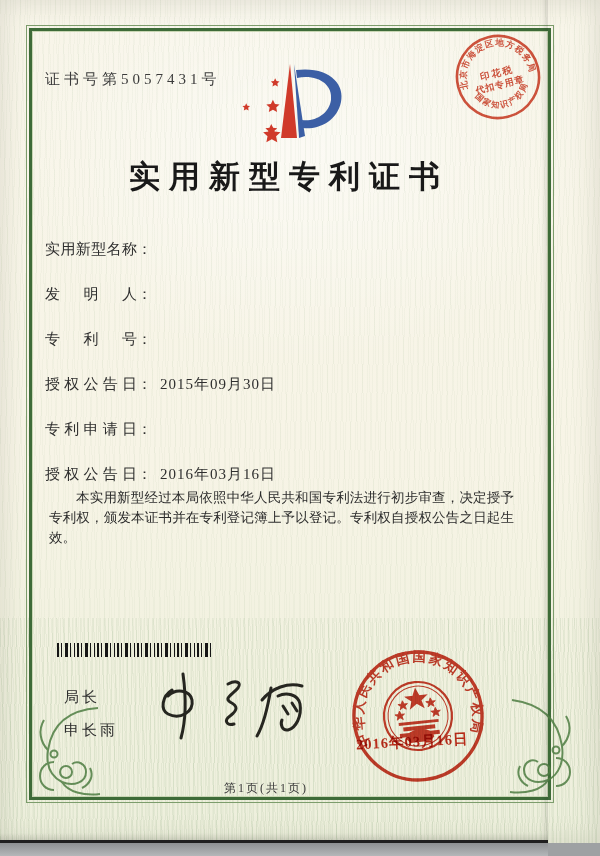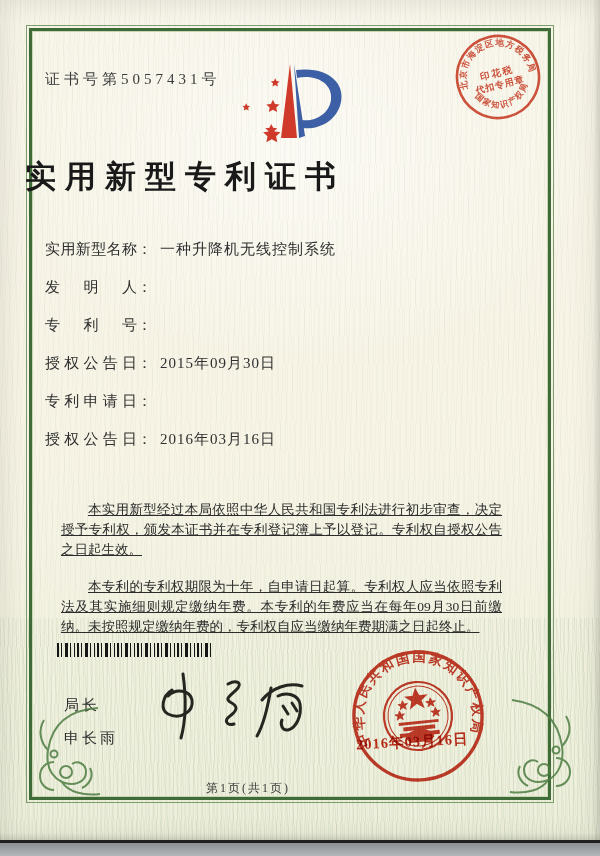--- a/index.html
+++ b/index.html
@@ -1,65 +1,65 @@
 <!DOCTYPE html>
 <html><head>
 <meta charset="utf-8">
 <style>
   html,body{margin:0;padding:0;}
   body{width:600px;height:856px;overflow:hidden;background:#9ea1a3;
        font-family:"Liberation Serif","DejaVu Serif",serif;}
-  .stage{position:relative;width:600px;height:856px;background:#b0b3b5;}
+  .stage{position:relative;width:548px;height:856px;background:#b0b3b5;}
   .paper{position:absolute;left:0;top:0;width:600px;height:843px;
          background:linear-gradient(180deg,#f8f5e9 0%,#f7f4e6 55%,#f1f1df 80%,#edefdc 100%);}
   .paper::before{content:"";position:absolute;inset:0;
          background:radial-gradient(ellipse 420px 300px at 50% 18%,rgba(255,255,255,.55),rgba(255,255,255,0) 70%);}
   .guilloche{position:absolute;inset:0;pointer-events:none;
          background:
            repeating-linear-gradient(92deg, rgba(120,158,108,.05) 0 1px, transparent 1px 5px),
            repeating-linear-gradient(88deg, rgba(120,158,108,.05) 0 1px, transparent 1px 7px);}
   .guilloche-strong{position:absolute;left:0;right:0;top:618px;height:225px;pointer-events:none;
          background:
            repeating-linear-gradient(91deg, rgba(110,150,100,.10) 0 1px, transparent 1px 4px),
            repeating-linear-gradient(86deg, rgba(110,150,100,.08) 0 1px, transparent 1px 6px);}
   .vignette{position:absolute;inset:0;pointer-events:none;
          box-shadow:inset 0 0 28px rgba(90,90,70,.18);}
   .frame-outer{position:absolute;left:26px;top:25px;width:526px;height:776px;
          border:1px solid #7d9d6c;}
   .frame-inner{position:absolute;left:2px;top:2px;right:2px;bottom:2px;
          border:3px solid #3e6b38;box-shadow:inset 0 0 0 1px #c9d6b4;}
   .cert-no{position:absolute;left:45px;top:70px;font-size:15px;letter-spacing:4px;color:#3b3b3b;}
   .logo{position:absolute;left:233px;top:56px;}
-  .title{position:absolute;left:25px;top:156px;width:528px;text-align:left;
+  .title{position:absolute;left:25px;top:156px;width:528px;text-align:center;
          font-size:31px;font-weight:600;letter-spacing:9px;color:#191919;}
-  .fields{position:absolute;left:45px;top:241px;width:480px;display:flex;flex-direction:column;gap:21px;
+  .fields{position:absolute;left:45px;top:241px;width:480px;display:flex;flex-direction:column;gap:28px;
          font-size:15px;line-height:17px;color:#2f2f2f;}
   .frow{display:flex;align-items:baseline;}
   .flabel{display:inline-block;width:92px;text-align:justify;text-align-last:justify;}
   .fcolon{margin-right:8px;}
   .fvalue{letter-spacing:1px;}
   .paras{position:absolute;left:45px;top:484px;width:473px;font-size:13.5px;line-height:20.2px;
          color:#2c2c2c;text-align:justify;}
-  .paras p{margin:16px;text-indent:2em;text-decoration:underline;}
+  .paras p{margin:4px;text-indent:2em;}
   .barcode{position:absolute;left:57px;top:643px;width:157px;height:14px;
          background:repeating-linear-gradient(90deg,
            #161616 0 2px, transparent 2px 4px,
            #161616 4px 5px, transparent 5px 8px,
            #161616 8px 11px, transparent 11px 13px,
            #161616 13px 14px, transparent 14px 17px,
            #161616 17px 18px, transparent 18px 20px);}
   .director{position:absolute;left:64px;top:688px;font-size:15px;letter-spacing:3px;color:#2d2d2d;}
-  .director .line1{margin-bottom:14px;margin-top:8px;}
+  .director .line1{margin-bottom:14px;}
   .signature{position:absolute;left:150px;top:662px;}
   .seal{mix-blend-mode:multiply;}
   .seal-top{position:absolute;left:452px;top:31px;transform:rotate(-14deg);opacity:.92;}
   .seal-bottom{position:absolute;left:347px;top:645px;transform:rotate(-6deg);opacity:.93;}
   .seal-date{position:absolute;left:356px;top:732px;width:130px;font-size:14.5px;font-weight:bold;
          color:#c62f1d;letter-spacing:1px;transform:rotate(-3deg);mix-blend-mode:multiply;}
-  .footer{position:absolute;left:7px;top:780px;width:528px;text-align:center;
+  .footer{position:absolute;left:25px;top:780px;width:528px;text-align:center;
          padding-right:46px;box-sizing:border-box;font-size:12px;letter-spacing:2px;color:#3a3a3a;}
   .ornament{position:absolute;opacity:.85;}
   .orn-bl{left:28px;top:702px;}
   .orn-br{right:18px;top:690px;transform:scaleX(-1);}
   .scan-strip{position:absolute;left:0;right:0;bottom:0;height:13px;
          background:linear-gradient(180deg,#8d9092,#b4b7b9);border-top:3px solid #202020;}
   .scan-shadow{position:absolute;left:0;right:0;bottom:13px;height:10px;pointer-events:none;
          background:linear-gradient(180deg,rgba(0,0,0,0),rgba(0,0,0,.14));}
   .edge-right{position:absolute;top:0;bottom:13px;right:0;width:7px;pointer-events:none;
          background:linear-gradient(90deg,rgba(0,0,0,0),rgba(0,0,0,.10));}
@@ -90,21 +90,20 @@
         <path d="M42 28 l2.2 4.4 4.8.6-3.5 3.2.9 4.8-4.4-2.4-4.3 2.4.9-4.8-3.5-3.2 4.8-.6z" transform="scale(0.85) translate(3,52)"></path>
       </g>
     </svg>
 
     <div class="title">实用新型专利证书</div>
 
     <div class="fields">
       <div class="frow">
         <span class="flabel">实用新型名称</span>
           <span class="fcolon">：</span>
-        <span class="fvalue">一种升降机无线控制系统</span>
       </div>
       <div class="frow">
         <span class="flabel">发明人</span>
           <span class="fcolon">：</span>
       </div>
       <div class="frow">
         <span class="flabel">专利号</span>
           <span class="fcolon">：</span>
       </div>
       <div class="frow">
@@ -118,21 +117,20 @@
       </div>
       <div class="frow">
         <span class="flabel">授权公告日</span>
           <span class="fcolon">：</span>
         <span class="fvalue">2016年03月16日</span>
       </div>
     </div>
 
     <div class="paras">
       <p>本实用新型经过本局依照中华人民共和国专利法进行初步审查，决定授予专利权，颁发本证书并在专利登记簿上予以登记。专利权自授权公告之日起生效。</p>
-      <p>本专利的专利权期限为十年，自申请日起算。专利权人应当依照专利法及其实施细则规定缴纳年费。本专利的年费应当在每年09月30日前缴纳。未按照规定缴纳年费的，专利权自应当缴纳年费期满之日起终止。</p>
     </div>
 
     <div class="barcode"></div>
 
     <div class="director">
       <div class="line1">局长</div>
       <div>申长雨</div>
     </div>
 
     <svg class="signature" width="165" height="85" viewBox="0 0 165 85">

